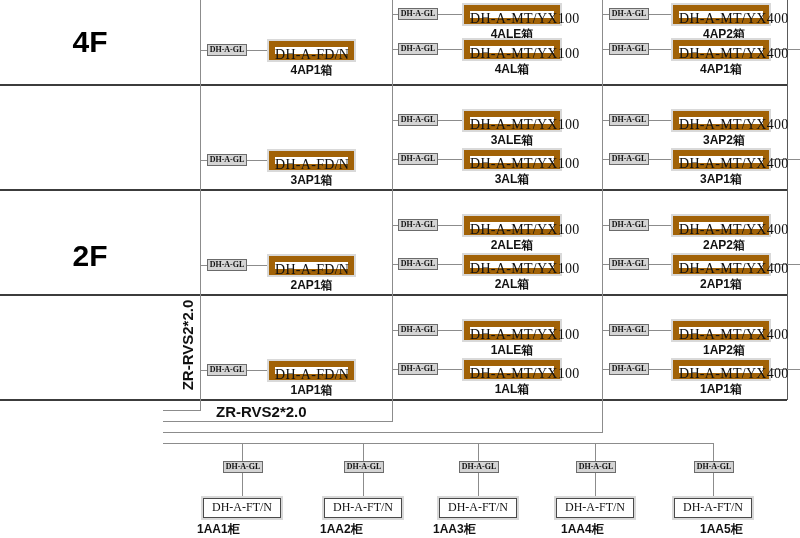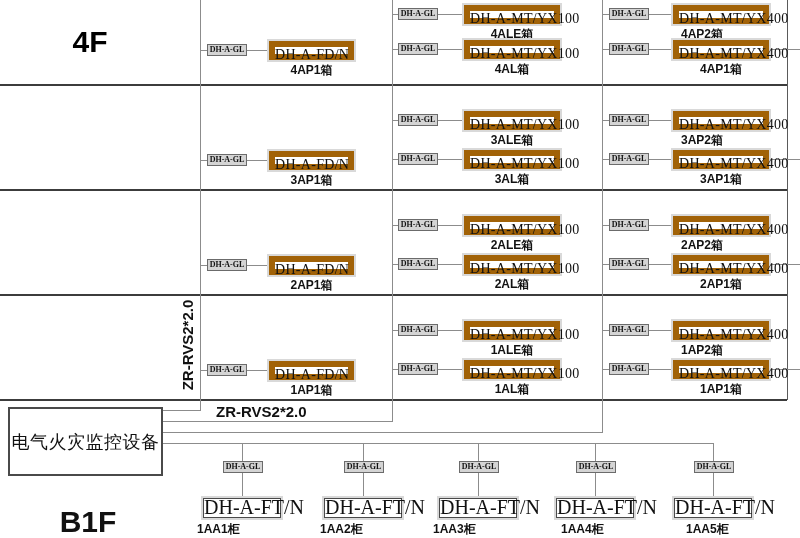--- a/index.html
+++ b/index.html
@@ -32,38 +32,38 @@
   .b-m1{left:464px;width:96px;top:var(--s1);}
   .n-m1{left:462px;width:100px;top:calc(var(--s1) + 21px);}
   .w-m2{left:392px;width:72px;top:calc(var(--s2) + 9px);}
   .g-m2{left:398px;top:calc(var(--s2) + 3px);}
   .b-m2{left:464px;width:96px;top:var(--s2);}
   .n-m2{left:462px;width:100px;top:calc(var(--s2) + 21px);}
   
   .w-r1{left:602px;width:71px;top:calc(var(--s1) + 9px);}
   .g-r1{left:609px;top:calc(var(--s1) + 3px);}
   .b-r1{left:673px;width:96px;top:var(--s1);}
-  .n-r1{left:652px;width:100px;top:calc(var(--s1) + 21px);}
+  .n-r1{left:674px;width:100px;top:calc(var(--s1) + 21px);}
   .w-r2{left:602px;width:71px;top:calc(var(--s2) + 9px);}
   .g-r2{left:609px;top:calc(var(--s2) + 3px);}
   .b-r2{left:673px;width:96px;top:var(--s2);}
   .n-r2{left:671px;width:100px;top:calc(var(--s2) + 21px);}
   .w-rs{left:769px;width:31px;top:calc(var(--s2) + 9px);}
   
   .monitor{position:absolute;left:8px;top:407px;width:155px;height:69px;box-sizing:border-box;
            border:2px solid #4a4a4a;background:#fff;display:flex;align-items:center;justify-content:center;
            font-family:"Liberation Serif",serif;font-size:18px;letter-spacing:.5px;white-space:nowrap;}
   .bus-label{position:absolute;left:216px;top:403px;font:bold 15px "Liberation Sans",sans-serif;}
   .vlabel{position:absolute;left:131px;top:337px;width:112px;height:16px;transform:rotate(-90deg);
           text-align:center;font:bold 15px "Liberation Sans",sans-serif;white-space:nowrap;}
   .b1f-label{position:absolute;left:36px;top:505px;width:104px;text-align:center;
              font:bold 30px "Liberation Sans",sans-serif;}
   .ftbox{position:absolute;top:498px;width:78px;height:20px;box-sizing:border-box;background:#fff;
          border:1px solid #4a4a4a;box-shadow:0 0 0 2px #d9d9d9;font-family:"Liberation Serif",serif;
-         font-size:20px;line-height:17px;text-align:center;white-space:nowrap;}
+         font-size:12px;line-height:17px;text-align:center;white-space:nowrap;}
   .ftname{position:absolute;top:521px;width:90px;font:bold 12px "Liberation Sans",sans-serif;
           text-align:left;white-space:nowrap;}
   .gdrop{position:absolute;top:461px;}
 </style>
 </head>
 <body>
 
 <div class="canvas">
 
   <div class="divider" style="top:84px"></div>
@@ -119,20 +119,21 @@
     <div class="name n-m2">3AL箱</div>
     <div class="glbox g-r1">DH-A-GL</div>
     <div class="bigbox b-r1">DH-A-MT/YX400</div>
     <div class="name n-r1">3AP2箱</div>
     <div class="glbox g-r2">DH-A-GL</div>
     <div class="bigbox b-r2">DH-A-MT/YX400</div>
     <div class="name n-r2">3AP1箱</div>
   </div>
 
   <div class="floor std" style="top:190px;height:105px">
+    <div class="floor-label">2F</div>
     <div class="wire h w-l"></div>
     <div class="wire h w-m1"></div>
     <div class="wire h w-m2"></div>
     <div class="wire h w-r1"></div>
     <div class="wire h w-r2"></div>
     <div class="wire h w-rs"></div>
     <div class="glbox g-l">DH-A-GL</div>
     <div class="bigbox b-l">DH-A-FD/N</div>
     <div class="name n-l">2AP1箱</div>
     <div class="glbox g-m1">DH-A-GL</div>
@@ -168,23 +169,20 @@
     <div class="glbox g-r1">DH-A-GL</div>
     <div class="bigbox b-r1">DH-A-MT/YX400</div>
     <div class="name n-r1">1AP2箱</div>
     <div class="glbox g-r2">DH-A-GL</div>
     <div class="bigbox b-r2">DH-A-MT/YX400</div>
     <div class="name n-r2">1AP1箱</div>
   </div>
 
   <div class="vlabel">ZR-RVS2*2.0</div>
 
-  <div class="monitor">
-    <span>电气火灾监控设备</span>
-  </div>
   <div class="bus-label">ZR-RVS2*2.0</div>
 
   <div class="wire h" style="left:163px;top:410px;width:37px"></div>
   <div class="wire h" style="left:163px;top:421px;width:229px"></div>
   <div class="wire h" style="left:163px;top:432px;width:439px"></div>
   <div class="wire h" style="left:163px;top:443px;width:550px"></div>
 
   <div class="wire v" style="left:242px;top:443px;height:56px"></div>
   <div class="wire v" style="left:363px;top:443px;height:56px"></div>
   <div class="wire v" style="left:478px;top:443px;height:56px"></div>
@@ -200,17 +198,16 @@
   <div class="ftbox" style="left:203px">DH-A-FT/N</div>
   <div class="ftbox" style="left:324px">DH-A-FT/N</div>
   <div class="ftbox" style="left:439px">DH-A-FT/N</div>
   <div class="ftbox" style="left:556px">DH-A-FT/N</div>
   <div class="ftbox" style="left:674px">DH-A-FT/N</div>
 
   <div class="ftname" style="left:197px">1AA1柜</div>
   <div class="ftname" style="left:320px">1AA2柜</div>
   <div class="ftname" style="left:433px">1AA3柜</div>
   <div class="ftname" style="left:561px">1AA4柜</div>
-  <div class="ftname" style="left:686px">1AA5柜</div>
-
-  <div class="b1f-label">B1F</div>
+  <div class="ftname" style="left:700px">1AA5柜</div>
+
 
 </div>
 
 </body></html>

